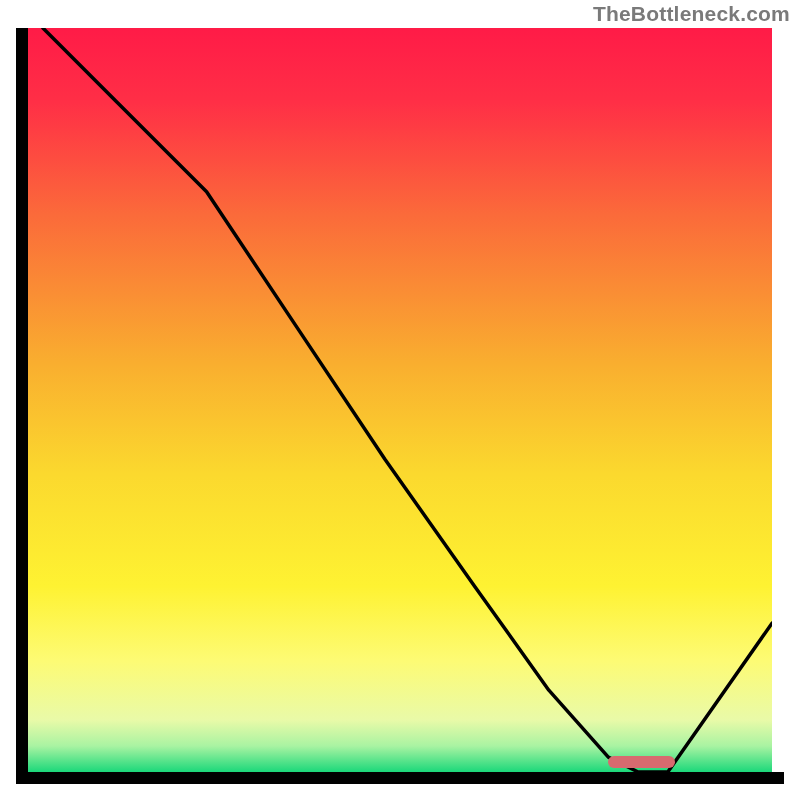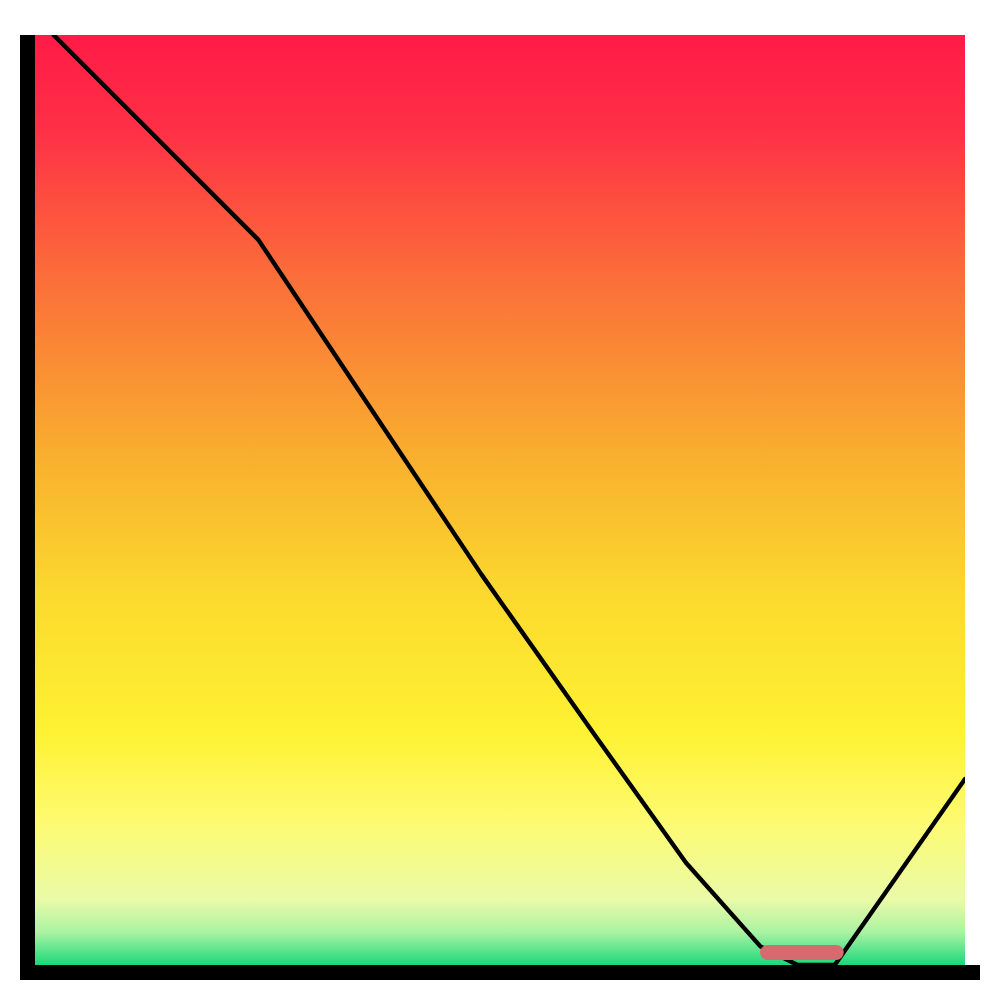--- a/index.html
+++ b/index.html
@@ -64,20 +64,21 @@
     font-weight: 600;
     letter-spacing: 0.2px;
     color: #7a7a7a;
   }
 </style>
 </head>
 <body>
 
 <div class="frame">
 
+  <div class="watermark">TheBottleneck.com</div>
 
   <div class="axis-l"></div>
   <div class="axis-b"></div>
 
   <div class="plot-area">
 
     <div class="gradient-bg">
       <svg width="744" height="744" viewBox="0 0 744 744" preserveAspectRatio="none">
         <defs>
           <linearGradient id="bg" x1="0" y1="0" x2="0" y2="1">

